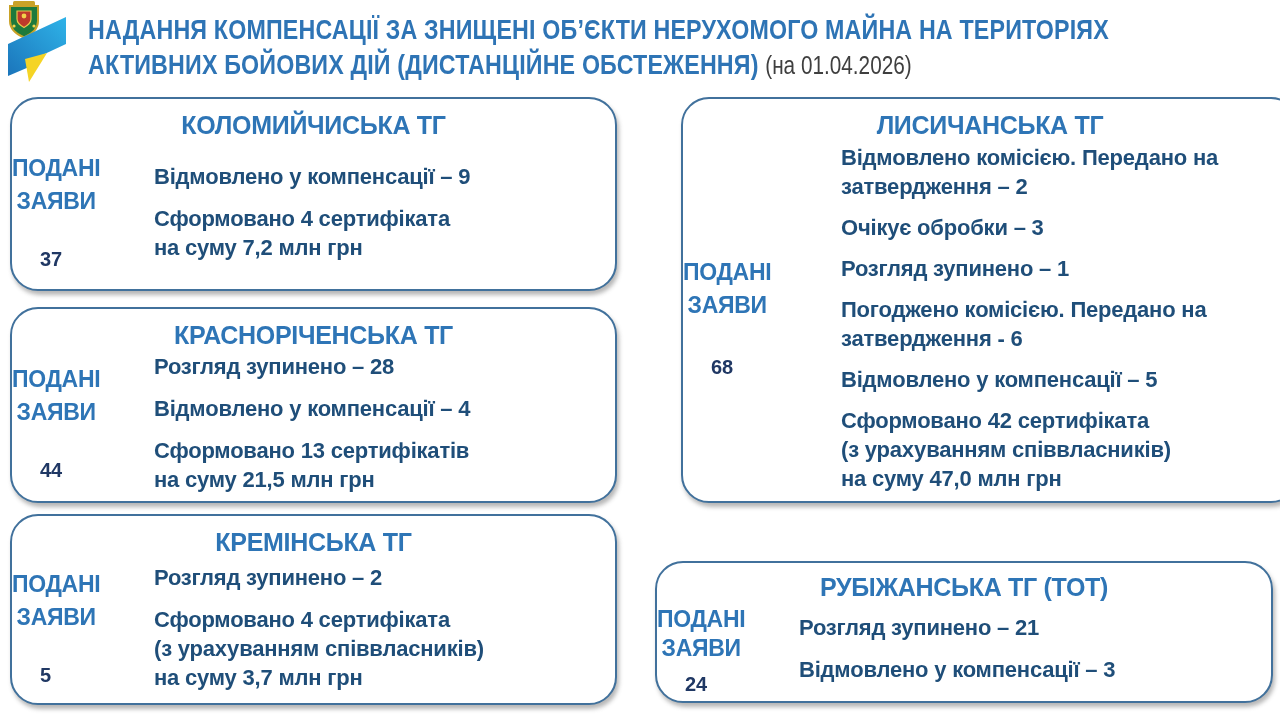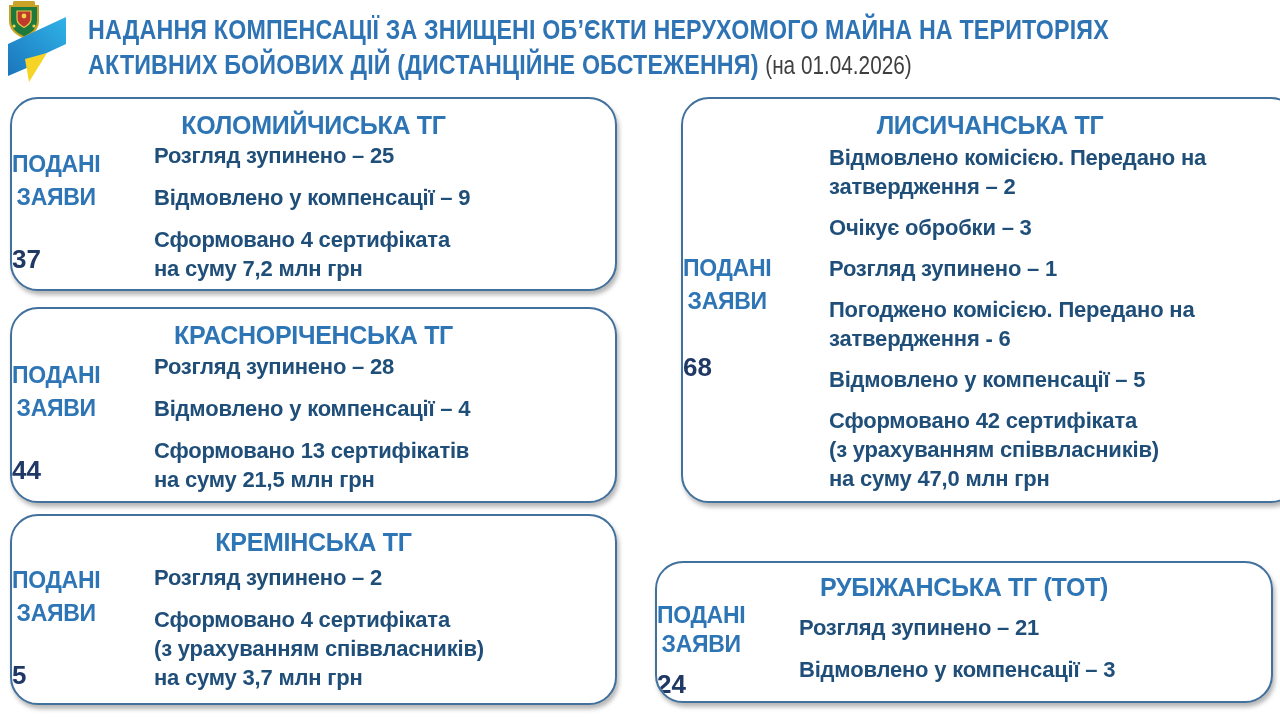--- a/index.html
+++ b/index.html
@@ -29,41 +29,41 @@
   }
   .card-body { flex:1; display:flex; min-height:0; }
   .left-col {
     flex:none; width:140px; display:flex; flex-direction:column;
     align-items:flex-start; justify-content:center; gap:30px; padding-bottom:6px;
   }
   .subm {
     color:#2E75B6; font-weight:700; font-size:23px; line-height:33px;
     text-align:center; letter-spacing:-0.3px;
   }
-  .count { color:#203864; font-weight:700; font-size:26px; }
+  .count { color:#203864; font-weight:700; font-size:20px;margin-left:28px; }
   .content {
     flex:1; display:flex; flex-direction:column; justify-content:center;
     padding:2px 14px 8px 2px;
   }
   .group { margin:6.5px 0; }
   .line {
     color:#1F4E79; font-weight:700; font-size:22px; line-height:29px;
     letter-spacing:-0.2px; white-space:nowrap;
   }
   
   .card-0 { left:10px;  top:97px;  width:607px; height:194px; }
   .card-1 { left:10px;  top:307px; width:607px; height:196px; }
   .card-2 { left:10px;  top:514px; width:607px; height:191px; }
   .card-3 { left:681px; top:97px;  width:618px; height:406px; }
   .card-4 { left:655px; top:561px; width:618px; height:142px; }
   .card-3 .left-col { gap:34px; }
   .card-4 .left-col { gap:10px; padding-bottom:2px; }
   .card-4 .subm { line-height:29px; }
   .card-4 .card-title { padding-top:10px; }
-  .card-3 .group { margin:6px 4px; }
+  .card-3 .group { margin:6px 16px; }
 </style>
 </head>
 <body>
 
 <div class="canvas">
 
   <svg class="logo" viewBox="0 0 80 86" aria-hidden="true">
     <defs>
       <linearGradient id="flagGrad" x1="0" y1="1" x2="1" y2="0">
         <stop offset="0" stop-color="#1B75BB"></stop>
@@ -99,23 +99,20 @@
     <div class="card-body">
       <div class="left-col">
         <div class="subm">
           <div>ПОДАНІ</div>
           <div>ЗАЯВИ</div>
         </div>
         <div class="count">37</div>
       </div>
       <div class="content">
         <div class="group">
-          <div class="line">Розгляд зупинено – 25</div>
-        </div>
-        <div class="group">
           <div class="line">Відмовлено у компенсації – 9</div>
         </div>
         <div class="group">
           <div class="line">Сформовано 4 сертифіката</div>
           <div class="line">на суму 7,2 млн грн</div>
         </div>
       </div>
     </div>
   </div>
 

